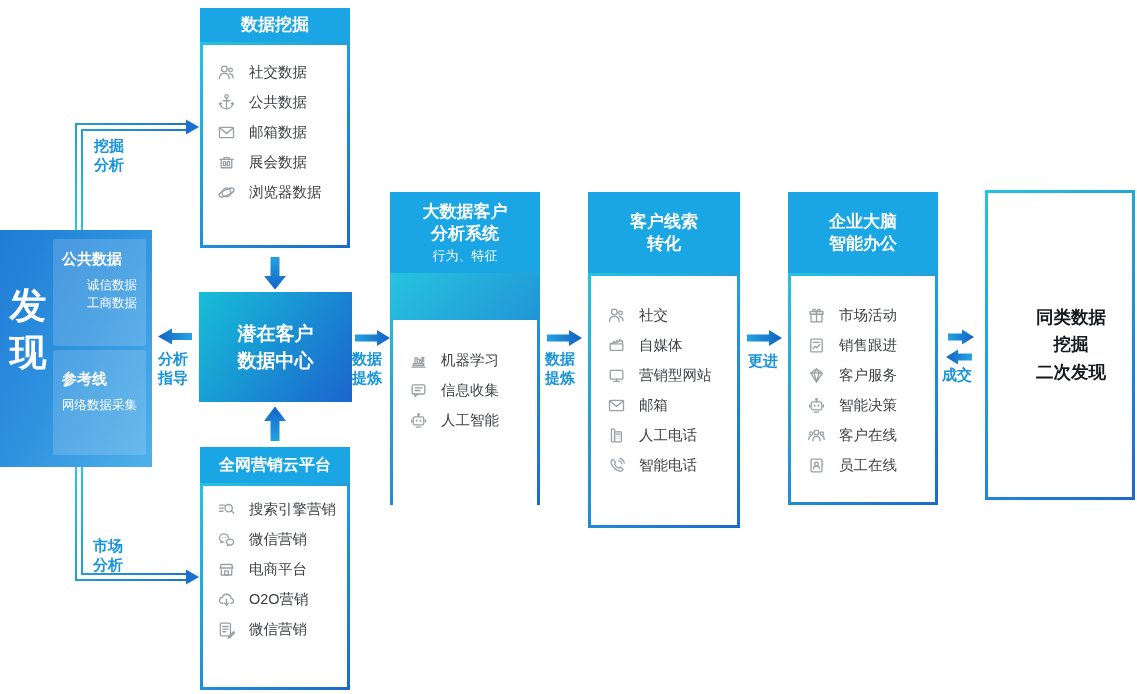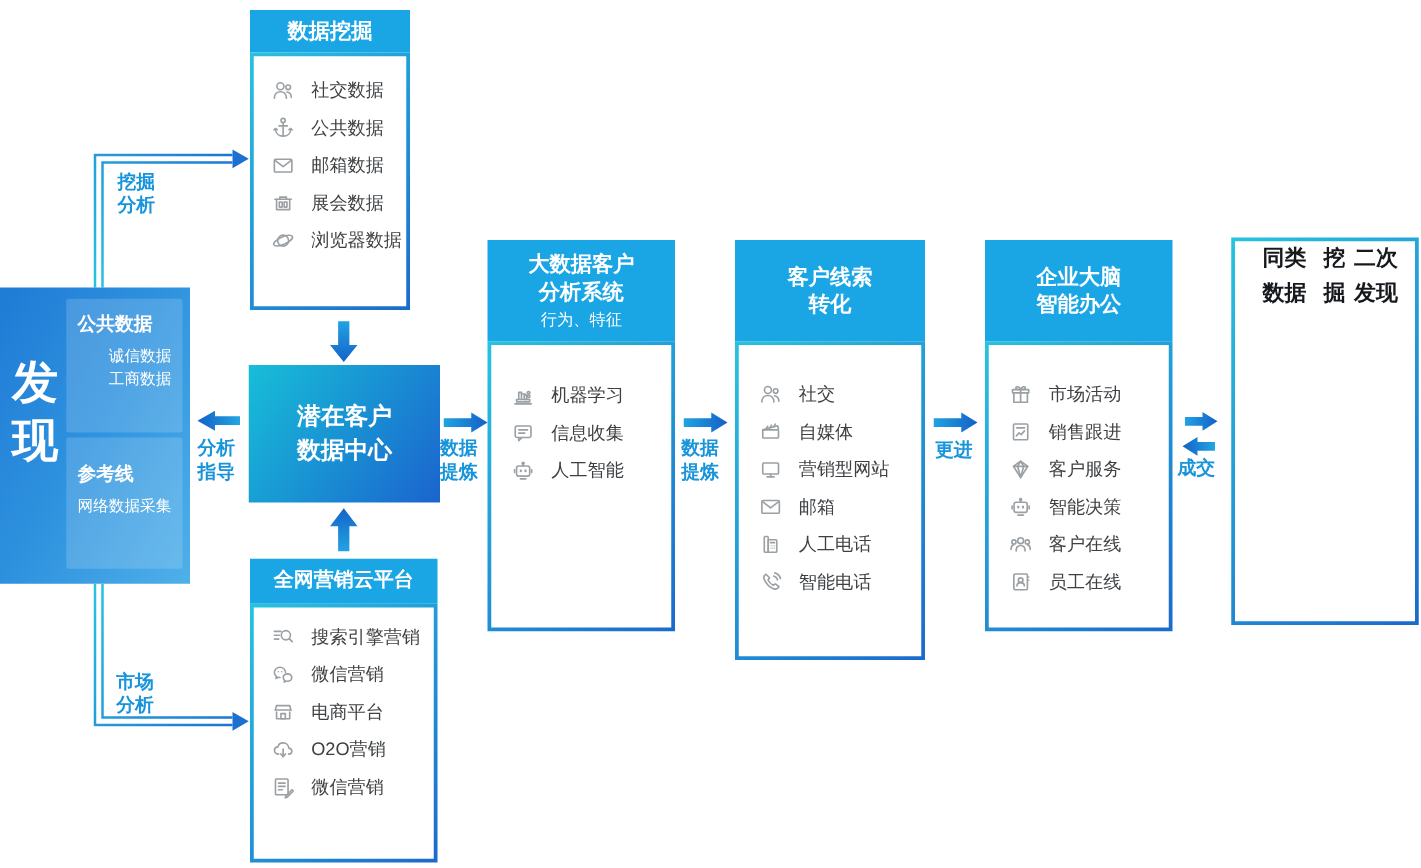--- a/index.html
+++ b/index.html
@@ -31,47 +31,47 @@
     align-items:center;justify-content:center;text-align:center;}
   .phead .ht{font-size:17px;font-weight:bold;line-height:22px;}
   .phead .hs{font-size:13px;line-height:17px;margin-top:2px;}
   .pbody{flex:1 1 auto;background:linear-gradient(135deg,#27c3df,#1b6acd);padding:3px;}
   .pbodyin{background:#fff;width:100%;height:100%;}
   .row{display:flex;align-items:center;height:30px;}
   .ic{width:21px;height:21px;flex:0 0 auto;color:#9aa0a4;margin:0 12px 0 13px;}
   .col .row .ic{margin-left:15px;}
   .lbl{font-size:14.5px;color:#3e4043;white-space:nowrap;}
 
-  #p-mining{left:200px;top:8px;width:128px;height:240px;}
+  #p-mining{left:200px;top:8px;width:150px;height:240px;}
   #p-mining .phead{height:34px;}
   #p-mining .pbodyin{padding-top:12px;}
   #p-cloud{left:200px;top:447px;width:150px;height:243px;}
   #p-cloud .phead{height:36px;}
   #p-cloud .phead .ht{font-size:16px;}
   #p-cloud .pbodyin{padding-top:8px;}
   #p-analysis{left:390px;top:192px;width:150px;height:313px;}
   #p-leads{left:588px;top:192px;width:152px;height:336px;}
   #p-brain{left:788px;top:192px;width:150px;height:313px;}
   .col .phead{height:81px;}
-  #p-analysis .pbodyin{padding-top:25px;}
+  #p-analysis .pbodyin{padding-top:25px;margin-top:44px;}
   #p-leads .pbodyin{padding-top:24px;}
   #p-brain .pbodyin{padding-top:24px;}
 
   
   .midbox{position:absolute;left:199px;top:292px;width:153px;height:110px;
     background:linear-gradient(125deg,#17bed8,#1b64ce);
     display:flex;flex-direction:column;align-items:center;justify-content:center;
     color:#fff;font-size:19px;font-weight:bold;line-height:27px;}
 
   
   .resultbox{position:absolute;left:985px;top:190px;width:150px;height:310px;
     background:linear-gradient(135deg,#27c3df,#1b6acd);padding:3px;}
-  .rin{background:#fff;width:100%;height:100%;display:flex;flex-direction:row;
+  .rin{background:#fff;width:100%;height:100%;display:flex;flex-direction:column;
     justify-content:center;padding-left:22px;color:#15181c;
-    font-size:17.5px;font-weight:bold;line-height:27.5px;}
+    font-size:17.5px;font-weight:bold;line-height:27.5px;text-align:center;}
 
   
   .flabel{position:absolute;color:#1794da;font-size:15px;font-weight:bold;line-height:18.5px;}
   .flabel span{display:block;}
   #l-dig{left:94px;top:137px;}
   #l-guide{left:158px;top:350px;}
   #l-market{left:93px;top:537px;}
   #l-refine1{left:352px;top:350px;}
   #l-refine2{left:545px;top:350px;}
   #l-advance{left:748px;top:352px;}

